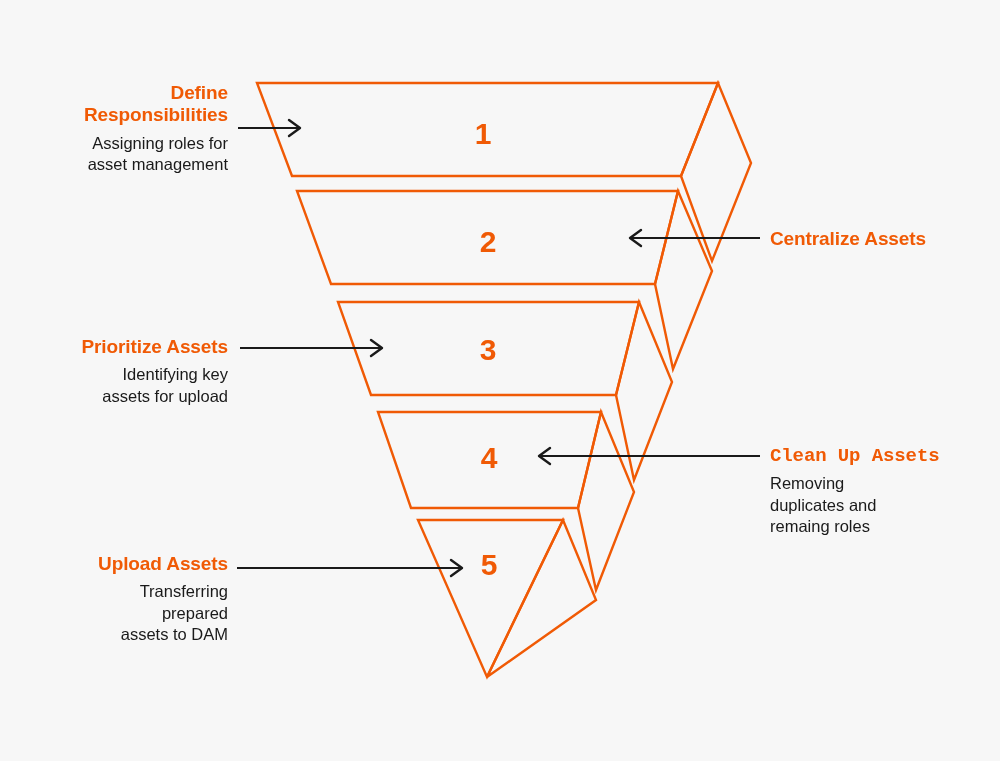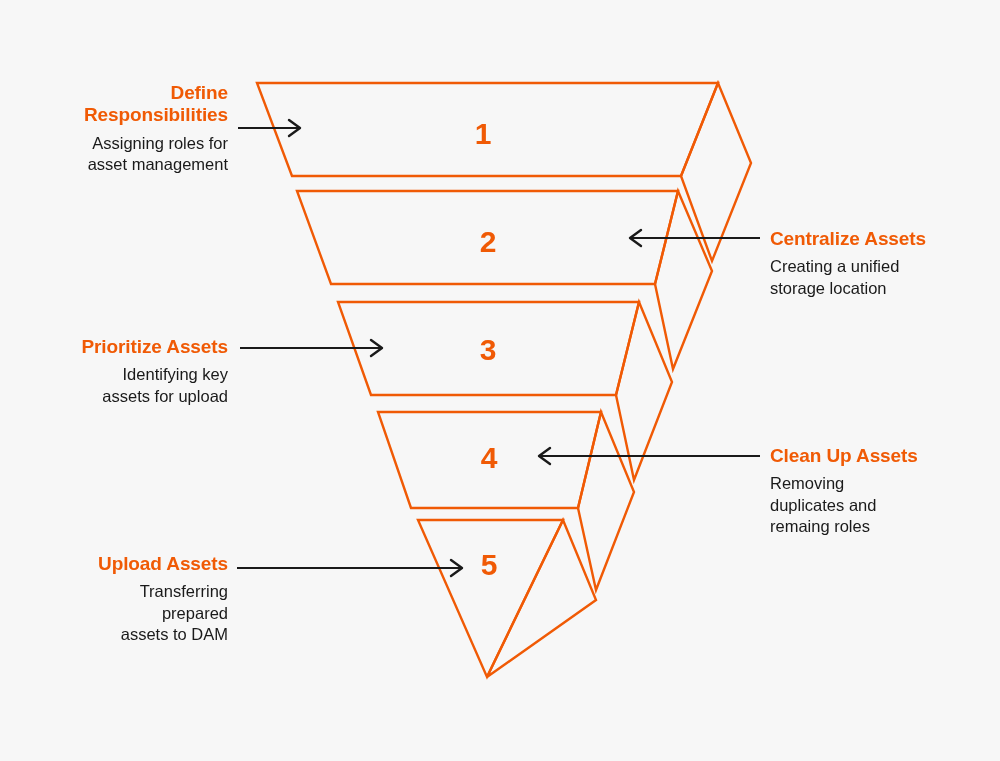--- a/index.html
+++ b/index.html
@@ -103,30 +103,28 @@
 
   <div id="callout-layer">
       <div class="callout callout-left" style="left: -2px; top: 82px;">
         <p class="callout-title" style="color: rgb(240, 90, 5);">Define
 Responsibilities</p>
         <p class="callout-desc">Assigning roles for
 asset management</p>
       </div>
       <div class="callout callout-right" style="left: 770px; top: 228px;">
         <p class="callout-title" style="color: rgb(240, 90, 5);">Centralize Assets</p>
-        <p class="callout-desc">Creating a unified
-storage location</p>
       </div>
       <div class="callout callout-left" style="left: -2px; top: 336px;">
         <p class="callout-title" style="color: rgb(240, 90, 5);">Prioritize Assets</p>
         <p class="callout-desc">Identifying key
 assets for upload</p>
       </div>
       <div class="callout callout-right" style="left: 770px; top: 445px;">
-        <p class="callout-title" style="color: rgb(240, 90, 5);">Clean Up Assets</p>
+        <p class="callout-title" style="color: rgb(240, 90, 5); font-family: Liberation Mono, monospace;">Clean Up Assets</p>
         <p class="callout-desc">Removing
 duplicates and
 remaing roles</p>
       </div>
       <div class="callout callout-left" style="left: -2px; top: 553px;">
         <p class="callout-title" style="color: rgb(240, 90, 5);">Upload Assets</p>
         <p class="callout-desc">Transferring
 prepared
 assets to DAM</p>
       </div>

